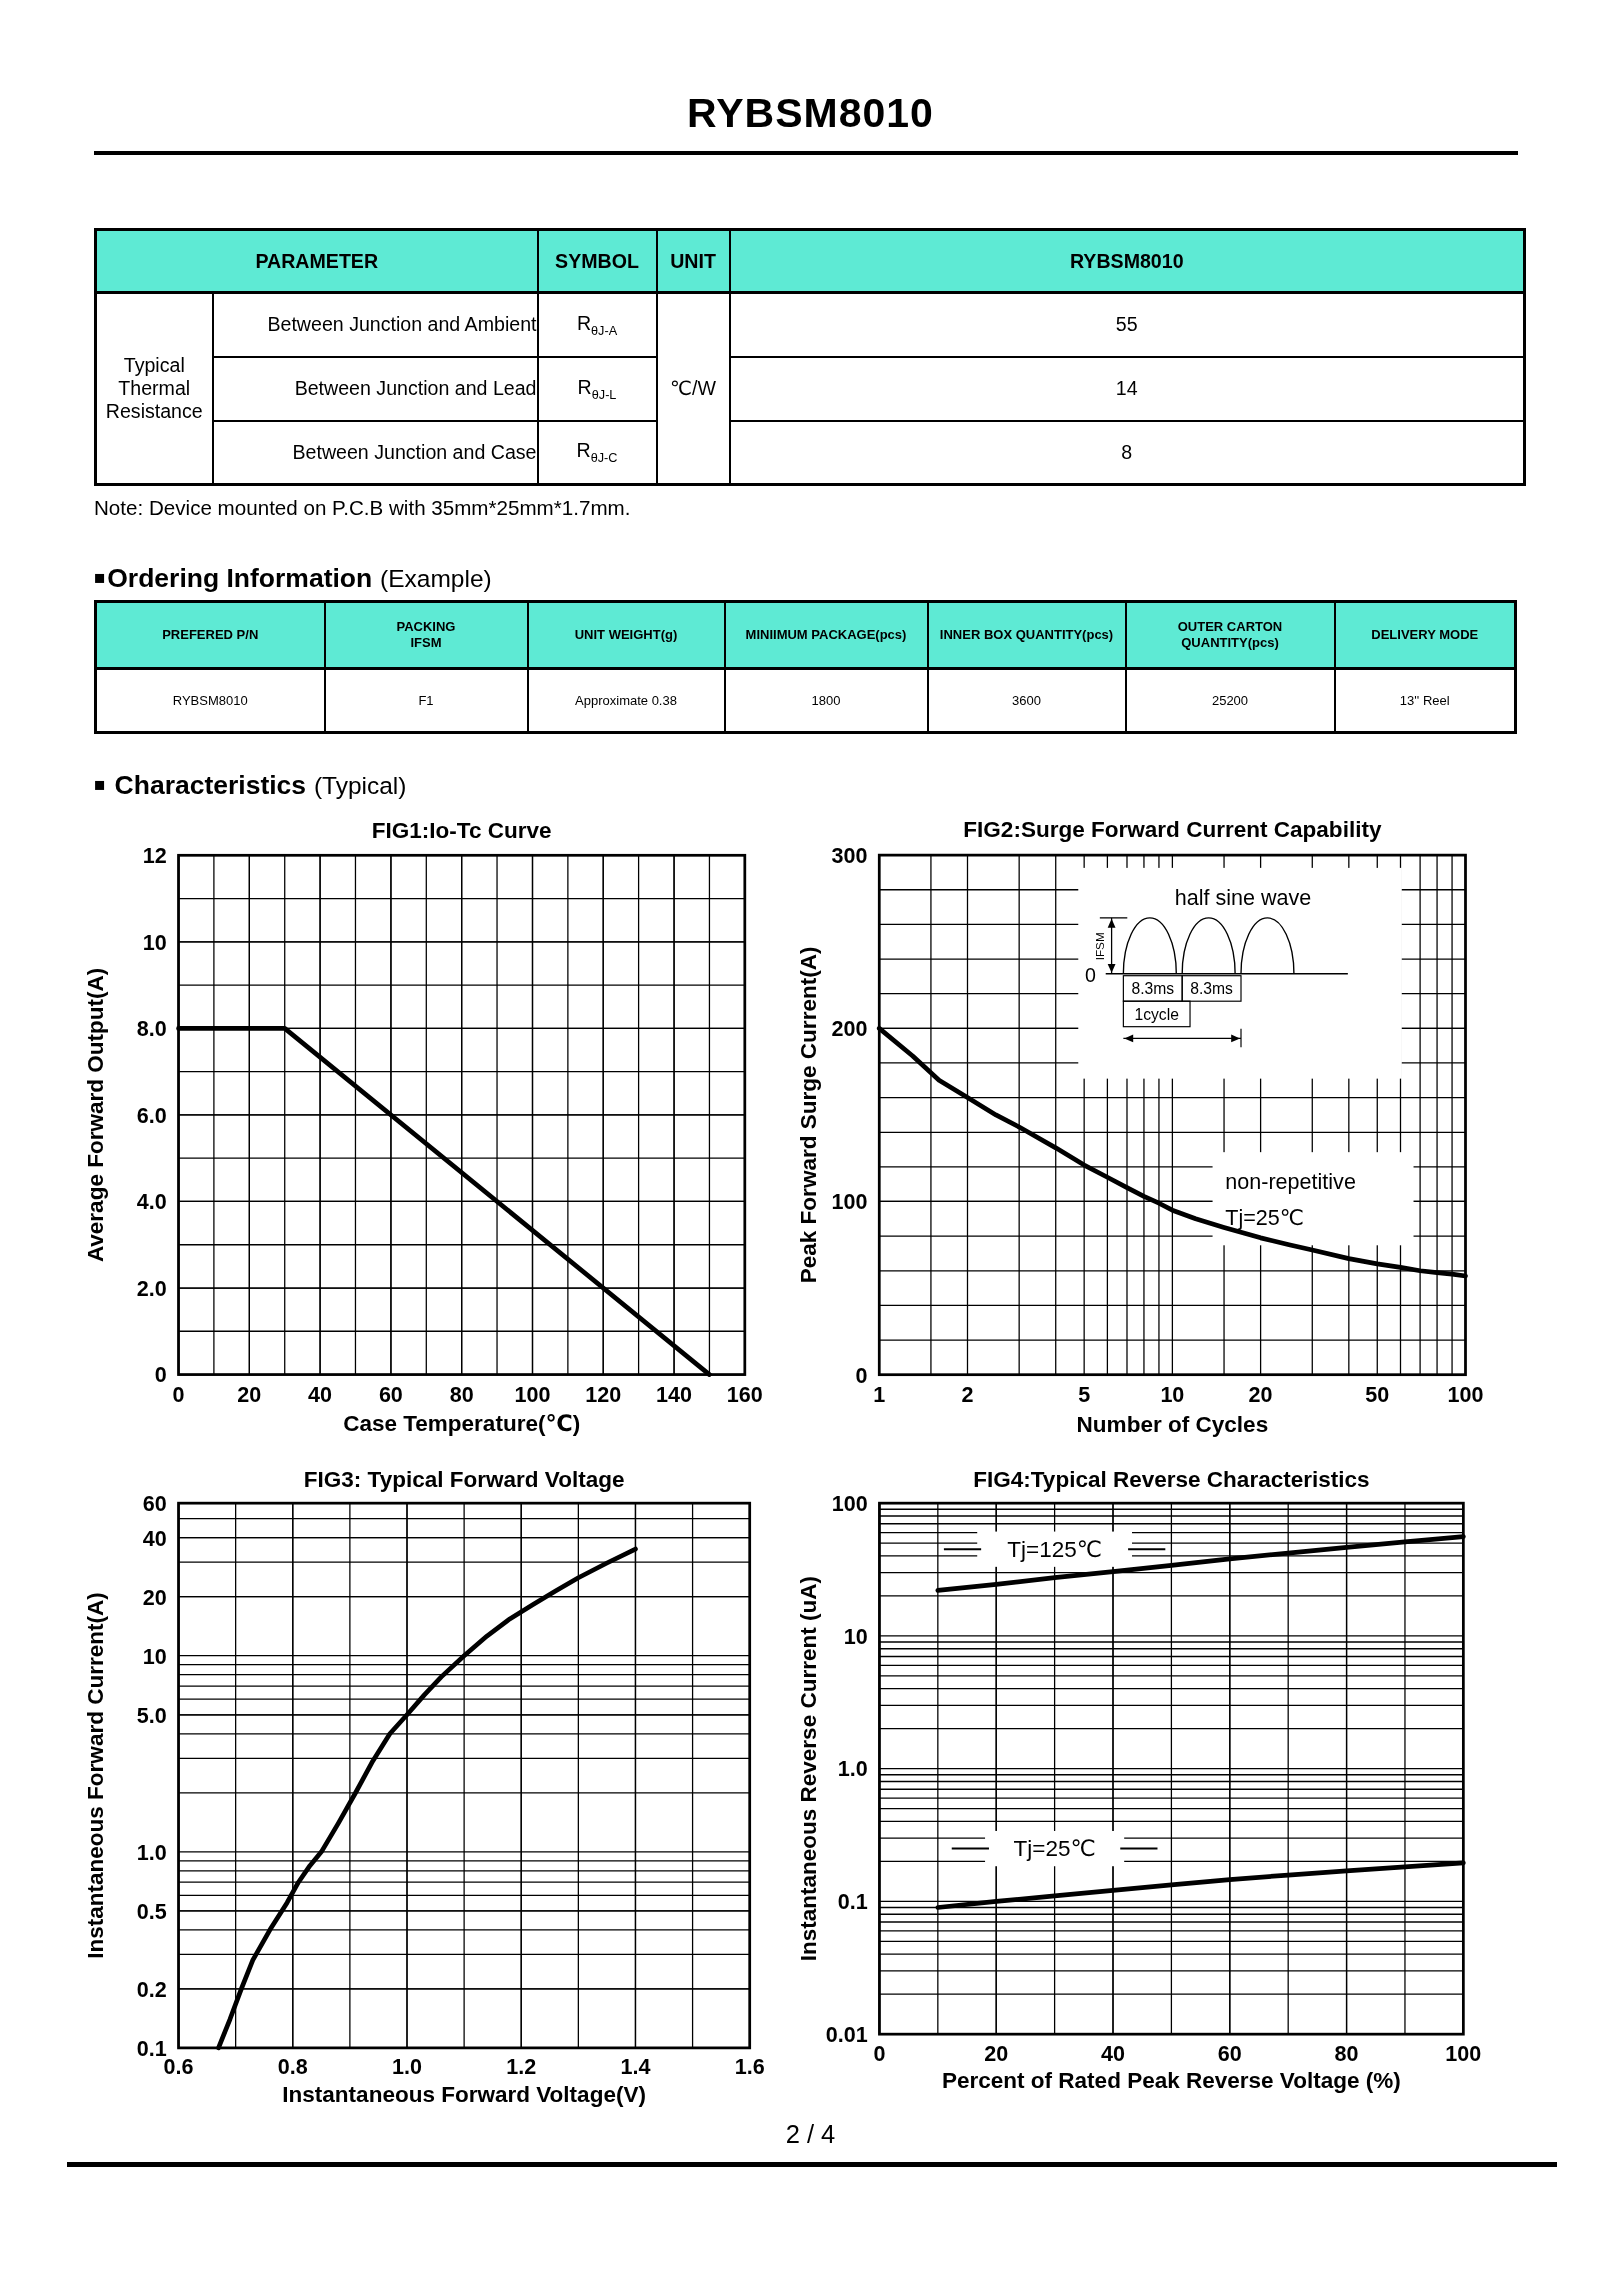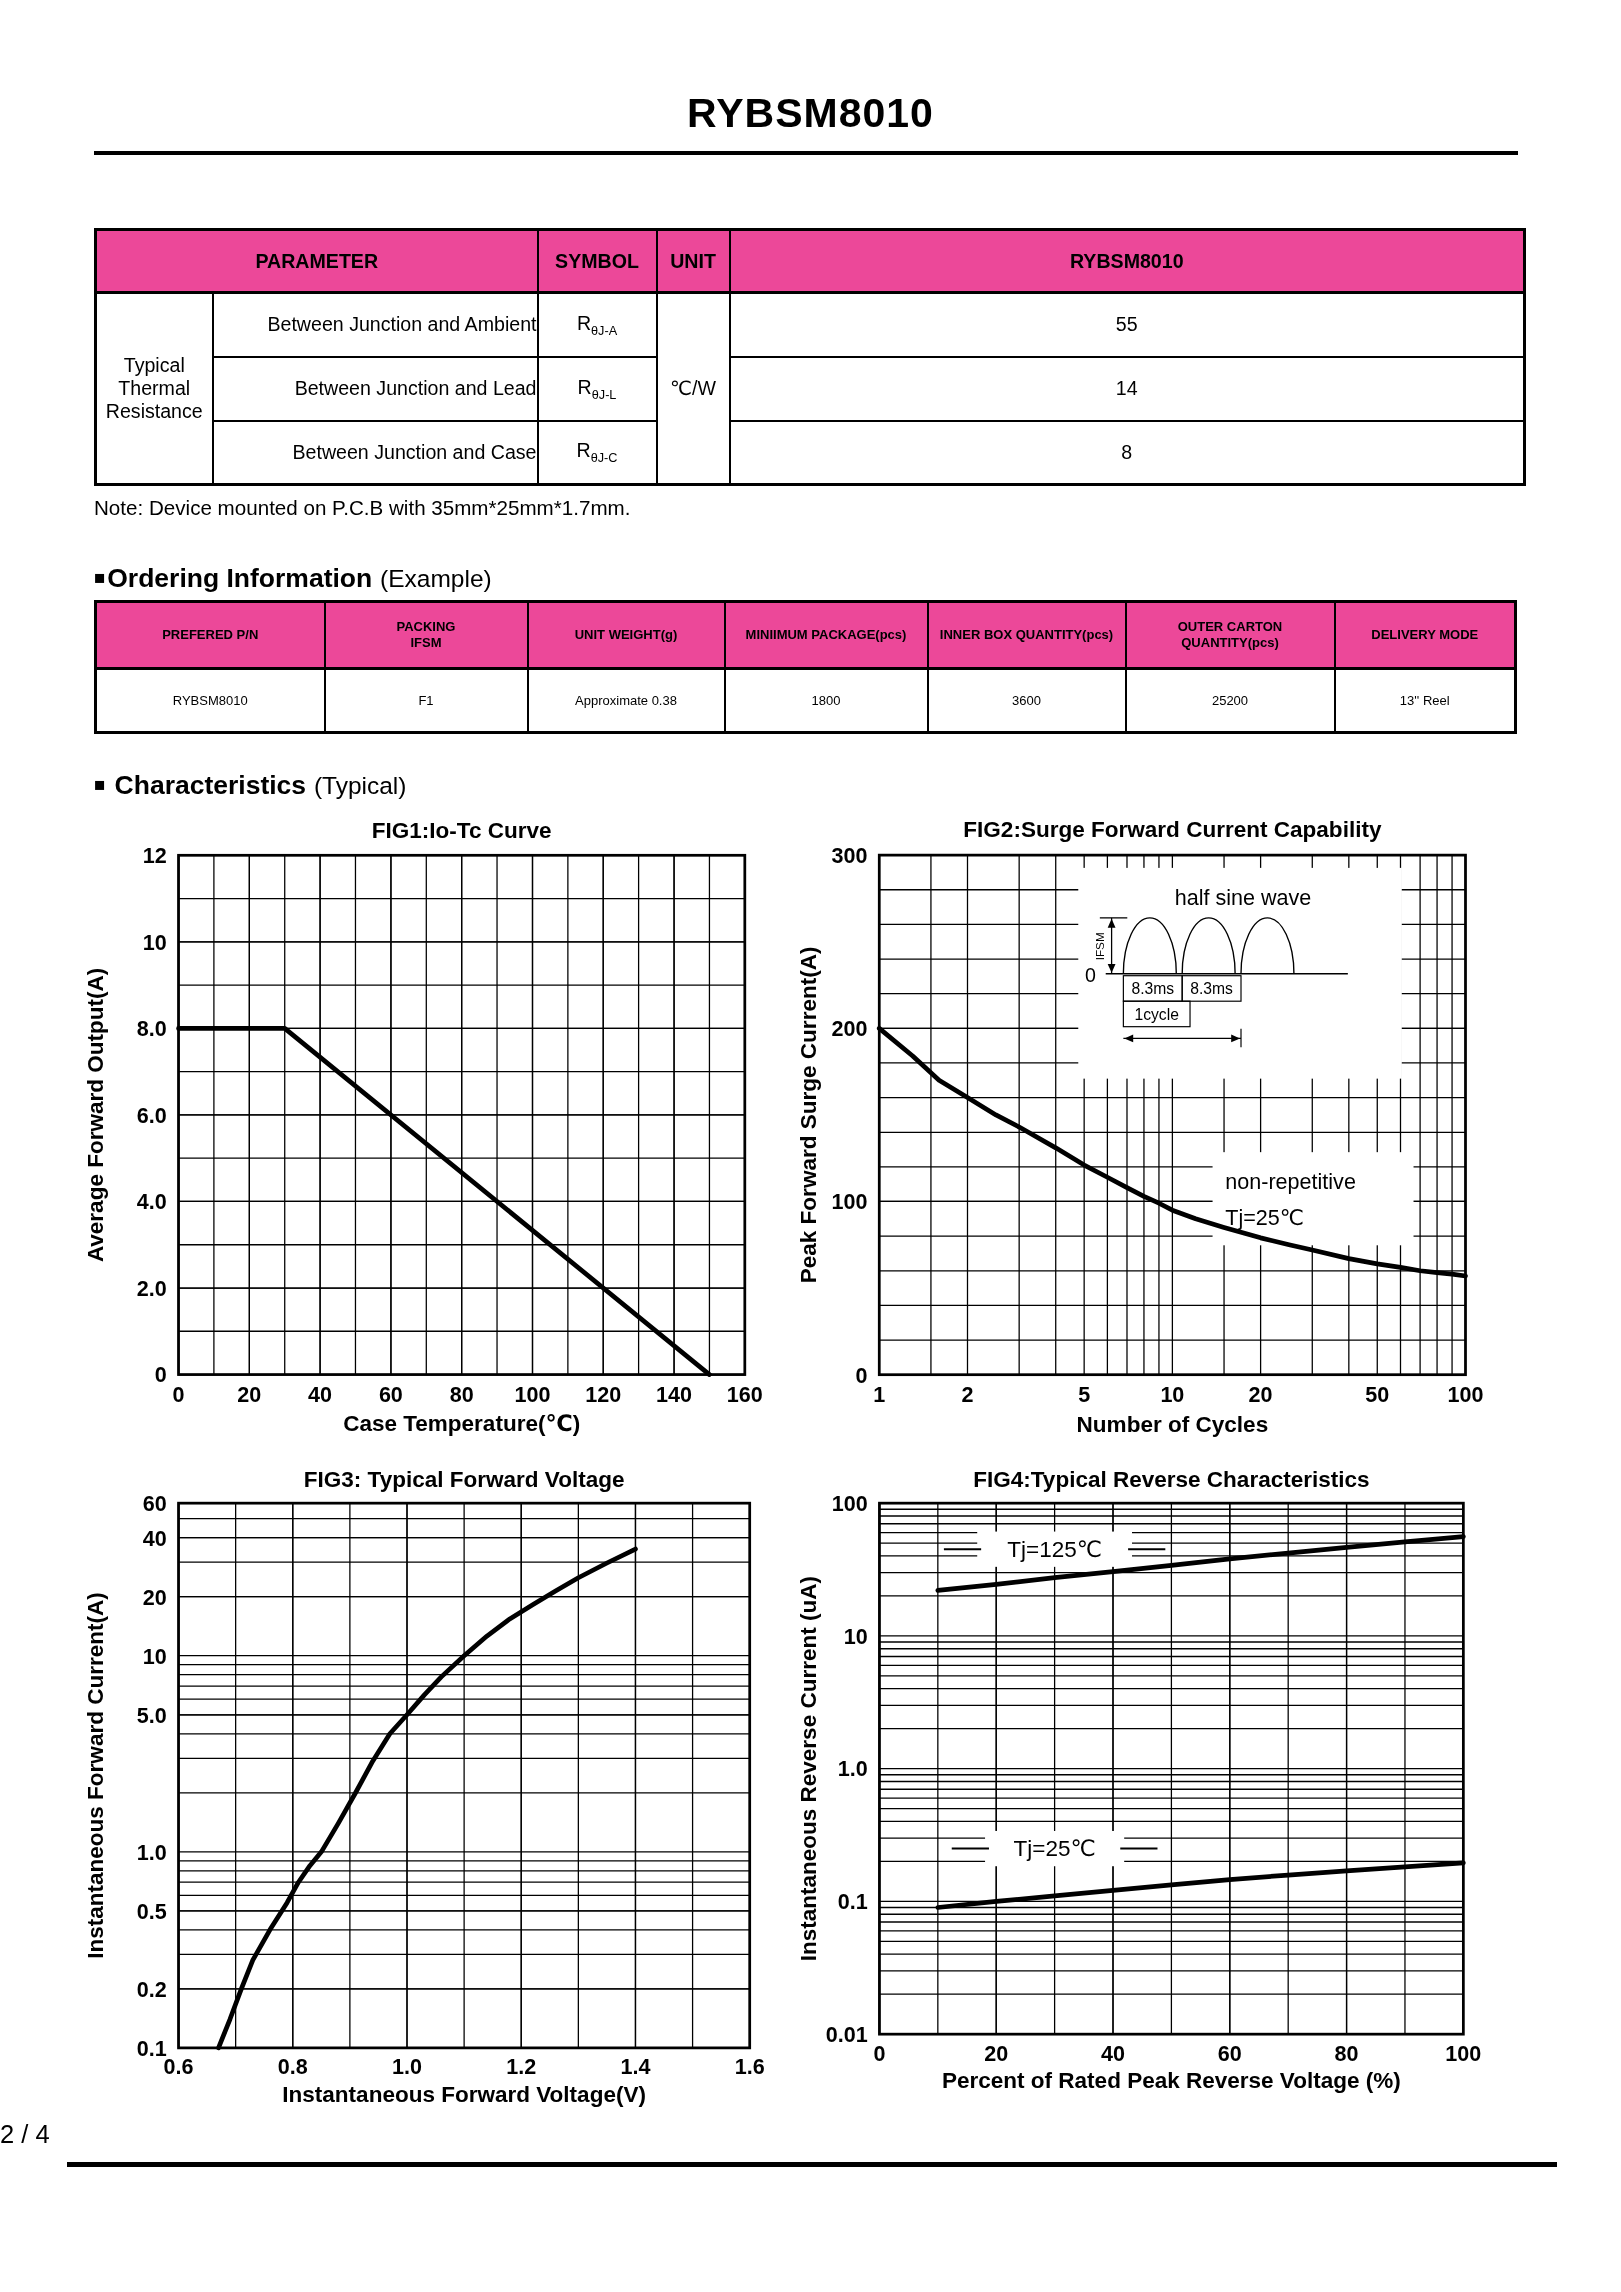--- a/index.html
+++ b/index.html
@@ -19,40 +19,40 @@
   .sec-cond { font-weight: normal; font-size: 23.5px; margin-left: 13.7px; }
   .sec-suffix { font-weight: normal; font-size: 24.5px; margin-left: 7.8px; }
   #h-thermal { top: 182px; }
   #h-ordering { top: 563px; }
   #h-chars { top: 770px; }
   sub { font-size: 62%; }
 
   table { border-collapse: collapse; table-layout: fixed; position: absolute; text-align: center; }
   th, td { border: 2.5px solid #000; vertical-align: middle; overflow: hidden; }
   table { border: 3.9px solid #000; }
-  thead th { background: #ec4899; border-bottom: 3.9px solid #000; font-weight: bold; }
+  thead th { background: #5eead4; border-bottom: 3.9px solid #000; font-weight: bold; }
 
   .ttable { left: 94px; top: 228px; width: 1428px; font-size: 19.6px; }
   .ttable thead tr { height: 63px; }
   .ttable tbody tr { height: 64px; }
   .ttable .param { text-align: right; padding-left: 9.8px; }
   .ttable .sym sub { font-size: 12.7px; }
 
   .note { position: absolute; left: 94px; top: 496px; font-size: 20.6px; }
 
   .otable { left: 94px; top: 600px; width: 1420px; font-size: 13px; }
   .otable thead tr { height: 67px; }
   .otable tbody tr { height: 64px; }
   .otable th { line-height: 1.25; padding: 0 7.8px; }
   .otable th.narrow { padding: 0 54px; }
 
   svg.chart { position: absolute; }
   svg text { font-family: "Liberation Sans", "DejaVu Sans", sans-serif; fill: #000; }
 
-  .footer-num { position: absolute; top: 2120px; left: 0; width: 100%; font-size: 25.5px; }
+  .footer-num { position: absolute; top: 2120px; left: 0; width: 100%; text-align: center; font-size: 25.5px; }
   .footer-rule { position: absolute; left: 67px; top: 2162px; width: 1490px; height: 4.9px; background: #000; }
 </style>
 </head>
 <body>
 
 <div class="page">
 
   <div class="doc-title">RYBSM8010</div>
   <div class="title-rule"></div>
 

